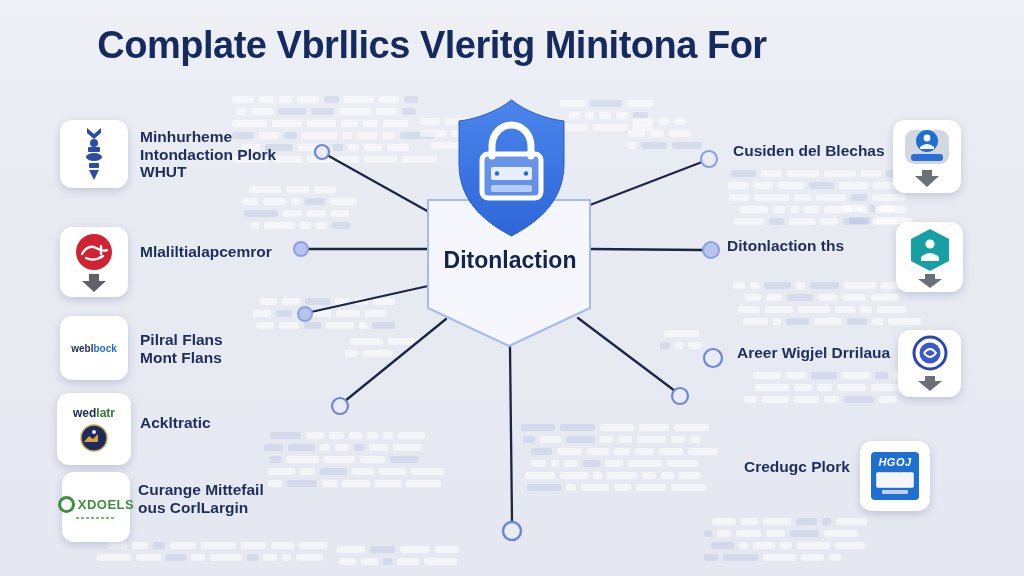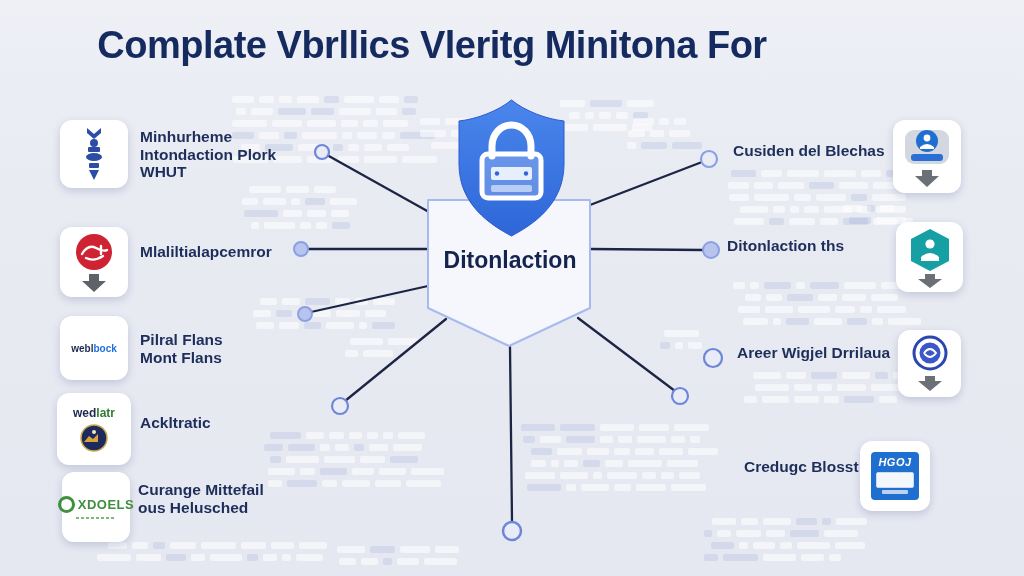--- a/index.html
+++ b/index.html
@@ -488,21 +488,21 @@
 
   <div class="icon-box box-l5">
     <div class="xdoels">
       <span class="xdoels-ring"></span>
       <span>XDOELS</span>
     </div>
     <div class="xdoels-sub"></div>
   </div>
   <div class="item-text txt-l5">
     <div>Curange Mittefail</div>
-    <div>ous Helusched</div>
+    <div>ous CorlLargin</div>
   </div>
 
   <div class="item-text txt-r1">
     <div>Cusiden del Blechas</div>
   </div>
   <div class="icon-box box-r1">
     <svg width="50" height="62" viewBox="0 0 50 62">
       <rect x="3" y="4" width="44" height="34" rx="9" fill="#d3d8e0"></rect>
       <circle cx="25" cy="15" r="11" fill="#1f6fd0"></circle>
       <circle cx="25" cy="12" r="3.4" fill="#ffffff"></circle>
@@ -530,21 +530,21 @@
   <div class="icon-box box-r3">
     <svg width="46" height="60" viewBox="0 0 46 60">
       <circle cx="23" cy="19" r="16" fill="none" stroke="#2b46b0" stroke-width="3"></circle>
       <circle cx="23" cy="19" r="10.5" fill="#3b57c8"></circle>
       <path d="M17 19 q6 -8 12 0 q-6 8 -12 0" fill="none" stroke="#ffffff" stroke-width="2"></path>
       <path d="M18 42 h10 v5 h7 l-12 10 -12 -10 h7 z" fill="#6b6f76"></path>
     </svg>
   </div>
 
   <div class="item-text txt-r4">
-    <div>Credugc Blosst</div>
+    <div>Credugc Plork</div>
   </div>
   <div class="icon-box box-r4">
     <div class="hgoj-box">
       <div class="hgoj-text">HGOJ</div>
       <div class="hgoj-screen"></div>
       <div class="hgoj-base"></div>
     </div>
   </div>
 
 </div>

